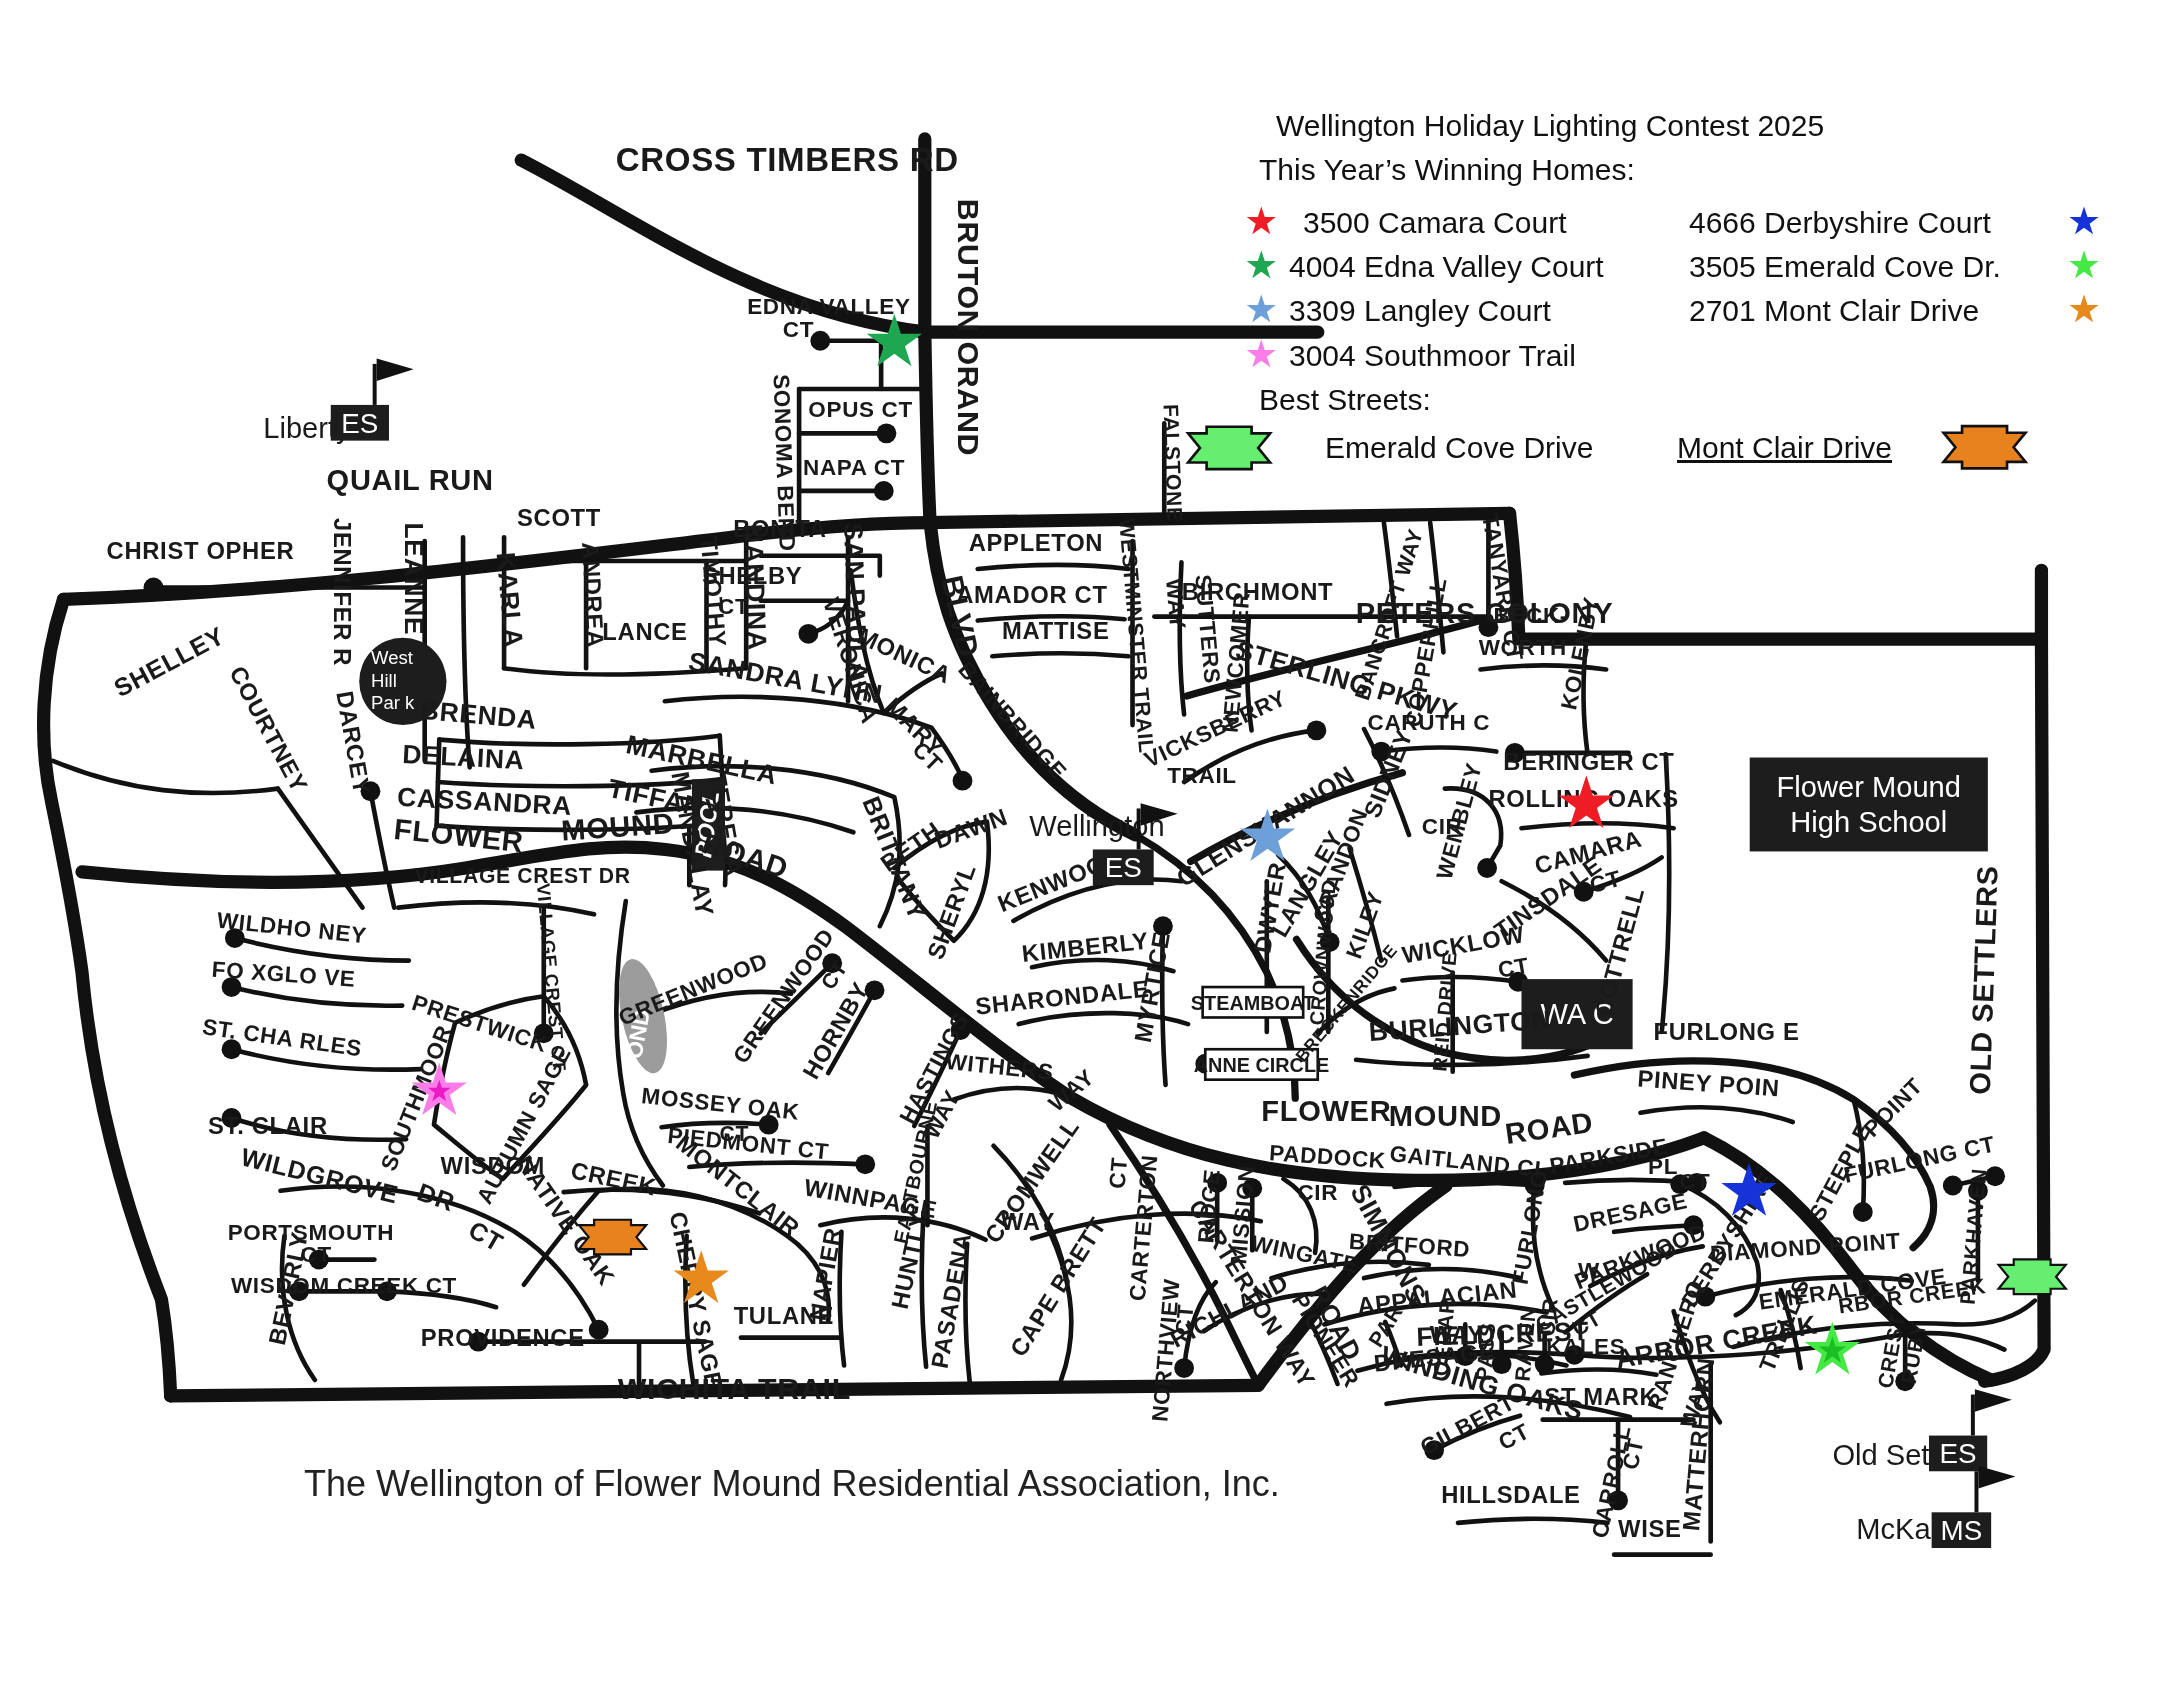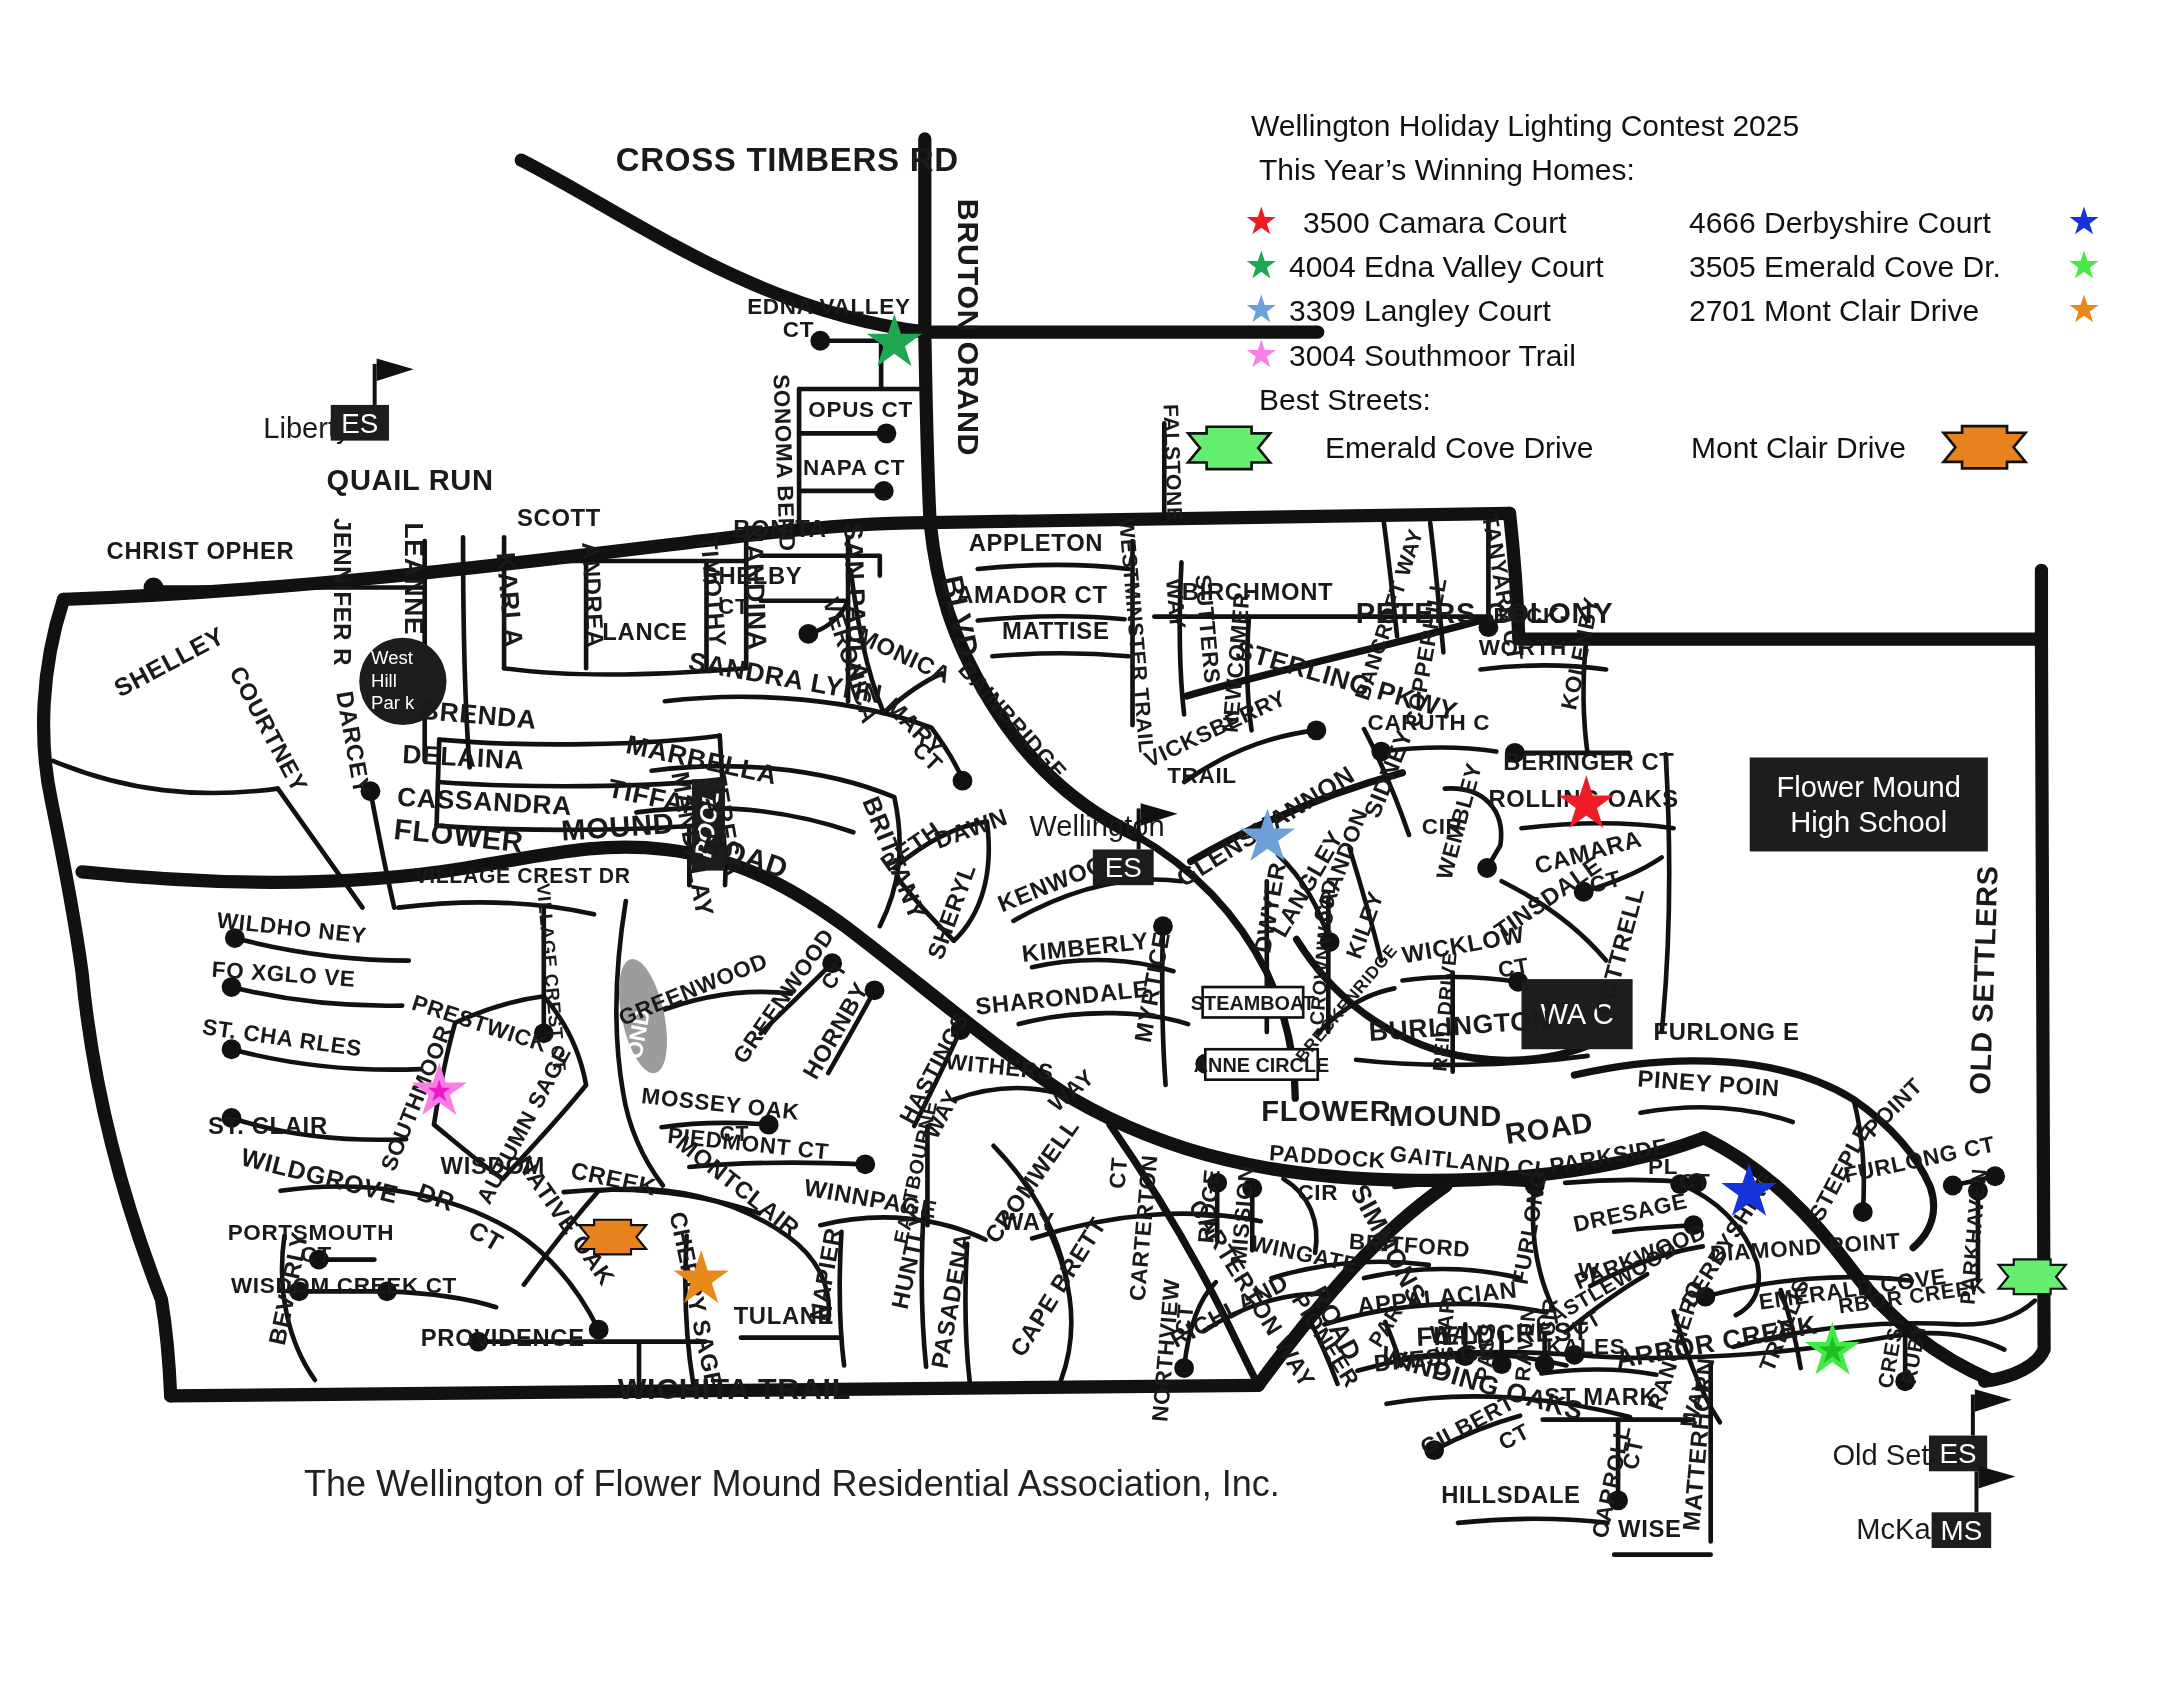--- a/index.html
+++ b/index.html
@@ -488,21 +488,21 @@
         <path d="M2770.0 2020.0 L2774.9 2035.2 L2790.9 2035.2 L2778.0 2044.6 L2782.9 2059.8 L2770.0 2050.4 L2757.1 2059.8 L2762.0 2044.6 L2749.1 2035.2 L2765.1 2035.2 Z" fill="#1DBE23"></path>
         <path d="M1060.0 1890.0 L1069.9 1920.4 L1101.8 1920.4 L1076.0 1939.2 L1085.9 1969.6 L1060.0 1950.8 L1034.1 1969.6 L1044.0 1939.2 L1018.2 1920.4 L1050.1 1920.4 Z" fill="#E8891C"></path>
         <path d="M -62 -22 L -34 -22 L -34 -32 L 34 -32 L 34 -22 L 62 -22 L 44 0 L 62 22 L 34 22 L 34 32 L -34 32 L -34 22 L -62 22 L -44 0 Z" transform="translate(1858,677) scale(1)" fill="#66EE70" stroke="#111" stroke-width="4"></path>
         <path d="M -62 -22 L -34 -22 L -34 -32 L 34 -32 L 34 -22 L 62 -22 L 44 0 L 62 22 L 34 22 L 34 32 L -34 32 L -34 22 L -62 22 L -44 0 Z" transform="translate(3000,676) scale(1)" fill="#E8821E" stroke="#111" stroke-width="4"></path>
         <path d="M -62 -22 L -34 -22 L -34 -32 L 34 -32 L 34 -22 L 62 -22 L 44 0 L 62 22 L 34 22 L 34 32 L -34 32 L -34 22 L -62 22 L -44 0 Z" transform="translate(926,1870) scale(0.82)" fill="#E8821E" stroke="#111" stroke-width="4"></path>
         <path d="M -62 -22 L -34 -22 L -34 -32 L 34 -32 L 34 -22 L 62 -22 L 44 0 L 62 22 L 34 22 L 34 32 L -34 32 L -34 22 L -62 22 L -44 0 Z" transform="translate(3072,1930) scale(0.82)" fill="#66EE70" stroke="#111" stroke-width="4"></path>
       </g>
   </svg>
 
   <div class="legend">
-    <div class="lg-abs" style="left:12px;top:0;">Wellington Holiday Lighting Contest 2025</div>
+    <div class="lg-abs" style="left:37px;top:0;">Wellington Holiday Lighting Contest 2025</div>
     <div class="lg-abs" style="left:20px;top:44px;">This Year’s Winning Homes:</div>
 
     <div class="lg-abs" style="left:5.3px;top:93px;"><span class="lg-star star-red">★</span></div>
     <div class="lg-abs" style="left:64px;top:97px;">3500 Camara Court</div>
     <div class="lg-abs" style="left:450px;top:97px;">4666 Derbyshire Court</div>
     <div class="lg-abs" style="left:828px;top:93px;"><span class="lg-star star-blue">★</span></div>
 
     <div class="lg-abs" style="left:5.3px;top:137px;"><span class="lg-star star-green">★</span></div>
     <div class="lg-abs" style="left:50px;top:141px;">4004 Edna Valley Court</div>
     <div class="lg-abs" style="left:450px;top:141px;">3505 Emerald Cove Dr.</div>
@@ -512,18 +512,18 @@
     <div class="lg-abs" style="left:50px;top:185px;">3309 Langley Court</div>
     <div class="lg-abs" style="left:450px;top:185px;">2701 Mont Clair Drive</div>
     <div class="lg-abs" style="left:828px;top:181px;"><span class="lg-star star-orange">★</span></div>
 
     <div class="lg-abs" style="left:5.3px;top:226px;"><span class="lg-star star-pink">★</span></div>
     <div class="lg-abs" style="left:50px;top:230px;text-align:right;">3004 Southmoor Trail</div>
 
     <div class="lg-abs" style="left:20px;top:274px;">Best Streets:</div>
 
     <div class="lg-abs" style="left:86px;top:322px;">Emerald Cove Drive</div>
-    <div class="lg-abs" style="left:452px;top:322px;">Mont Clair Drive</div>
+    <div class="lg-abs" style="left:438px;top:322px;text-decoration:underline;">Mont Clair Drive</div>
   </div>
 
   <div class="lg-abs" style="position:absolute;left:304px;top:1463px;font-size:36px;color:#222;">The Wellington of Flower Mound Residential Association, Inc.</div>
 </div>
 
 
 </body></html>

